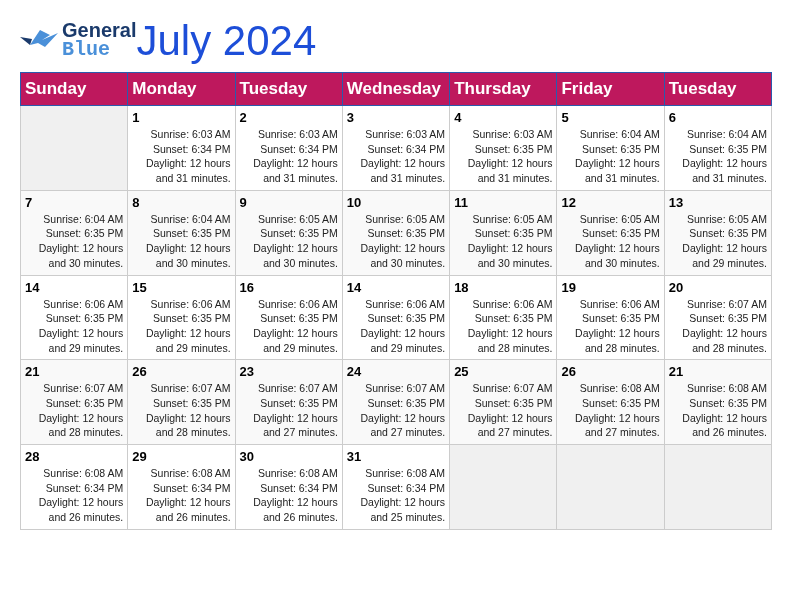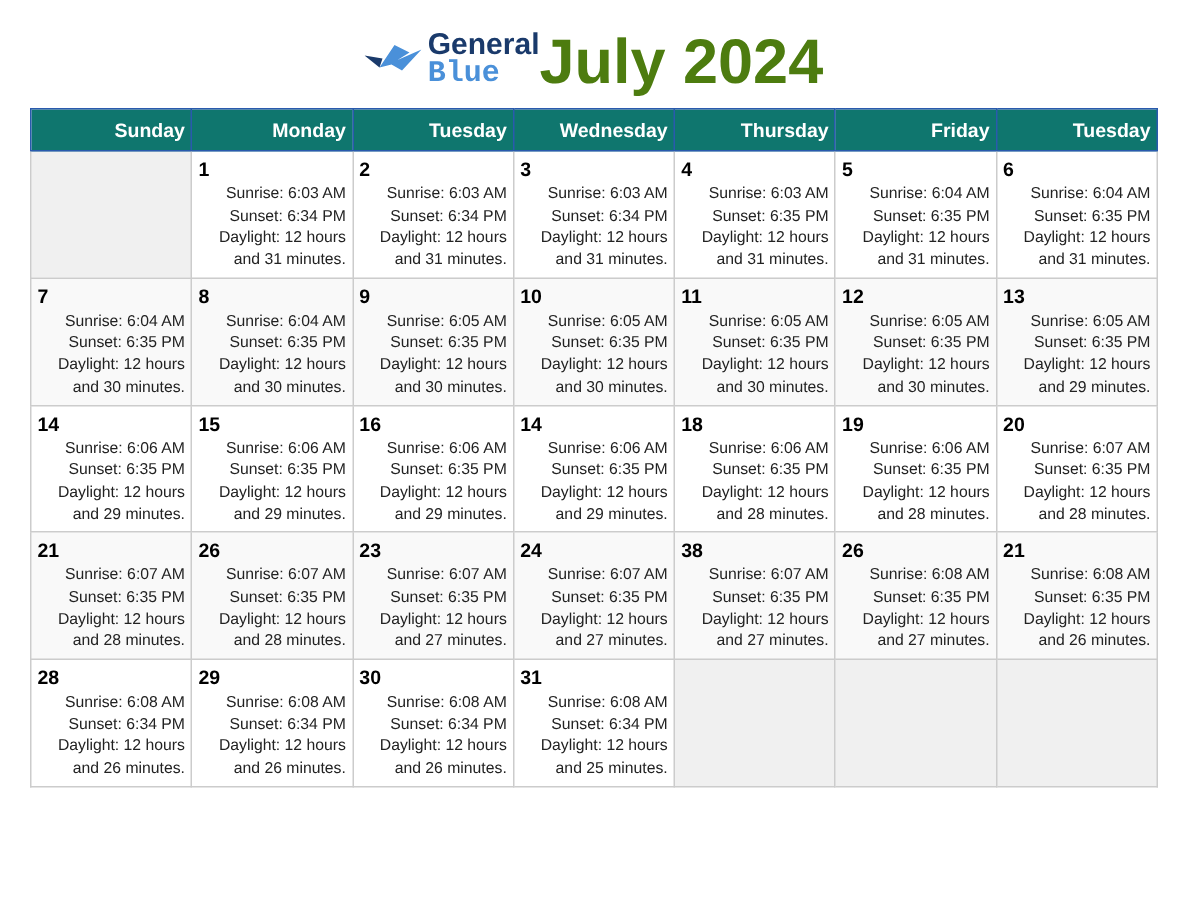--- a/index.html
+++ b/index.html
@@ -5,48 +5,48 @@
     * { box-sizing: border-box; margin: 0; padding: 0; }
     body {
       font-family: Arial, sans-serif;
       background: #fff;
       width: 792px;
       min-height: 612px;
       padding: 20px;
     }
     .header {
       display: flex;
-      justify-content: center;
+      justify-content: flex-start;
       align-items: flex-start;
       margin-bottom: 10px;
     }
     .title-block {
       text-align: right;
     }
     .month-title {
       font-size: 42px;
-      font-weight: bold;
-      color: #4d7c0f;
+      font-weight: normal;
+      color: #1d4ed8;
       line-height: 1;
     }
     .location-title {
       font-size: 16px;
       color: #444;
     }
     .calendar {
       width: 100%;
       border-collapse: collapse;
       font-size: 11px;
     }
     .calendar th {
-      background: #0f766e;
+      background: #be185d;
       color: #fff;
       padding: 6px 4px;
-      text-align: right;
-      font-size: 13px;
+      text-align: left;
+      font-size: 17px;
       border: 1px solid #2a5aad;
     }
     .calendar td {
       border: 1px solid #ccc;
       vertical-align: top;
       padding: 4px;
       width: calc(100% / 7);
       min-height: 80px;
       background: #fff;
     }
@@ -297,21 +297,21 @@
 and 27 minutes.</div>
         </td>
         <td>
           <span class="day-num">24</span>
           <div class="day-info" style="white-space: pre-line;">Sunrise: 6:07 AM
 Sunset: 6:35 PM
 Daylight: 12 hours
 and 27 minutes.</div>
         </td>
         <td>
-          <span class="day-num">38</span>
+          <span class="day-num">25</span>
           <div class="day-info" style="white-space: pre-line;">Sunrise: 6:07 AM
 Sunset: 6:35 PM
 Daylight: 12 hours
 and 27 minutes.</div>
         </td>
         <td>
           <span class="day-num">26</span>
           <div class="day-info" style="white-space: pre-line;">Sunrise: 6:08 AM
 Sunset: 6:35 PM
 Daylight: 12 hours

